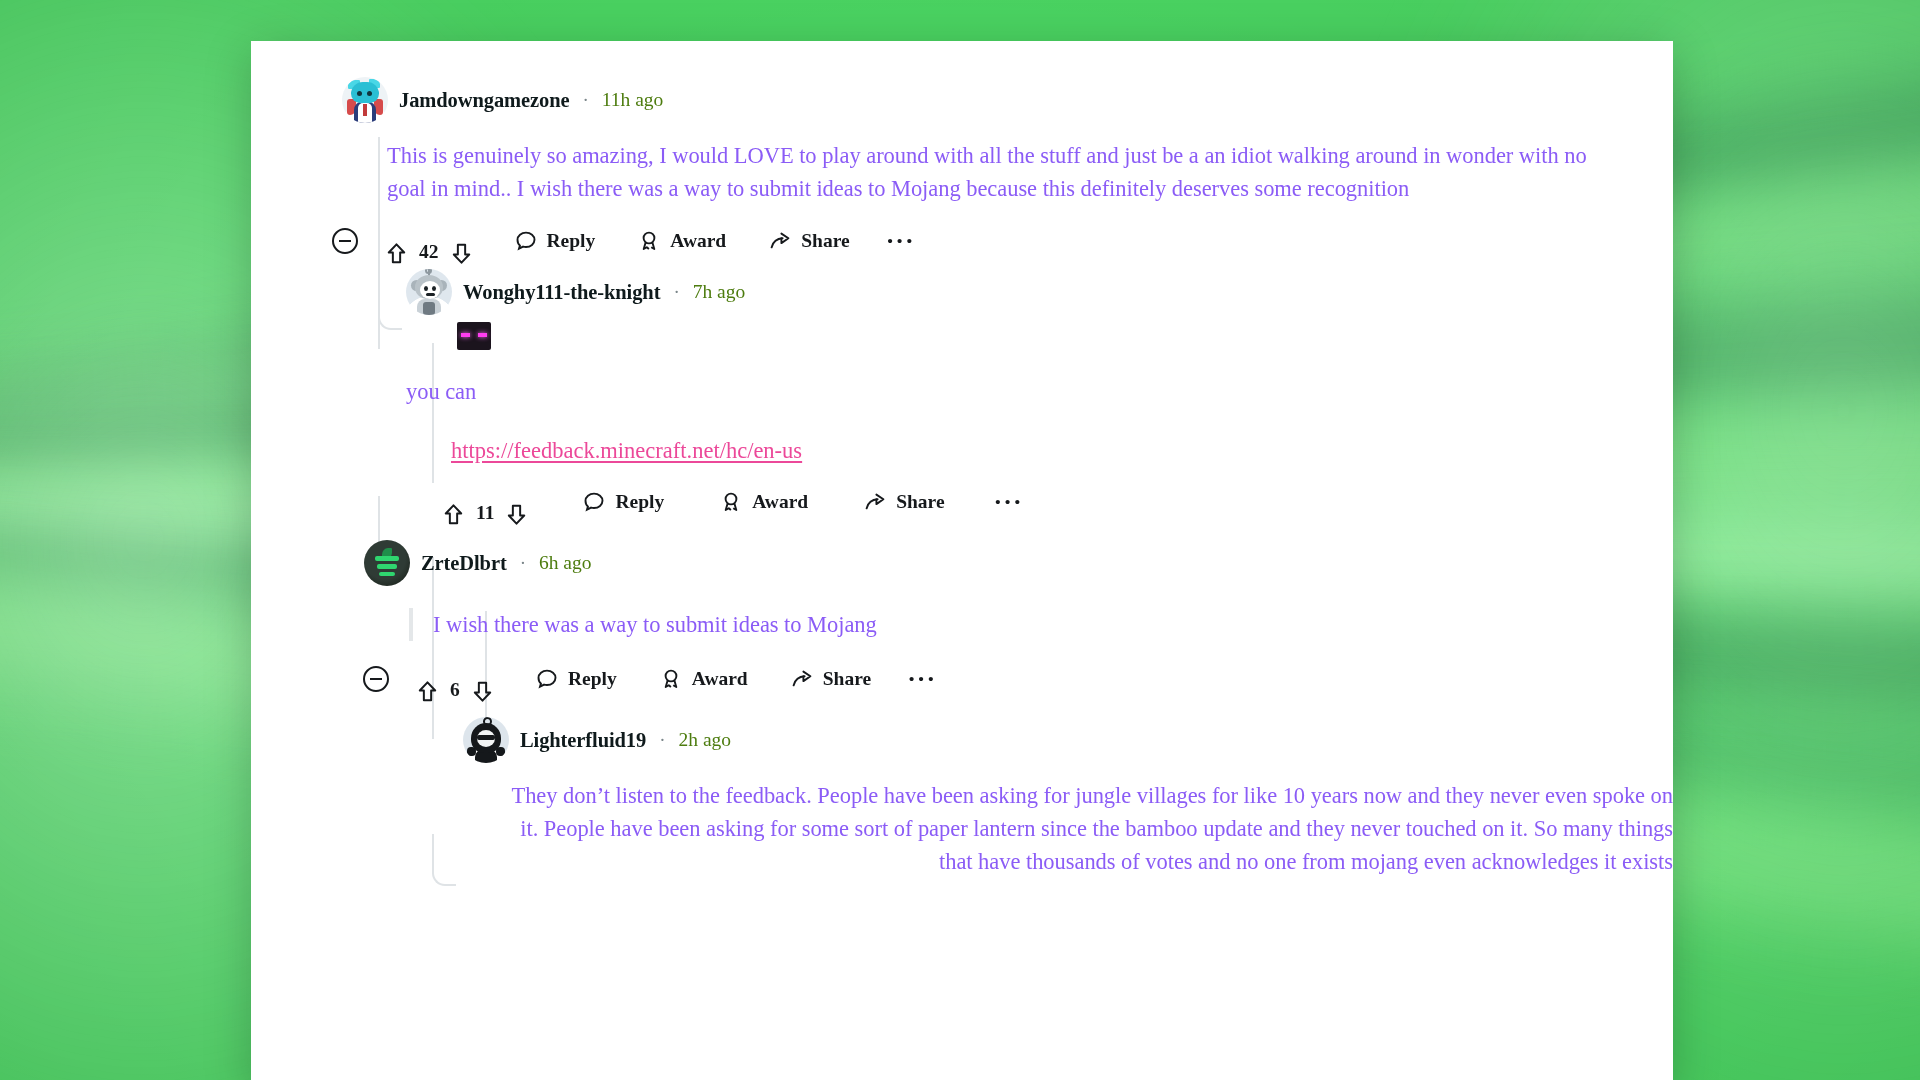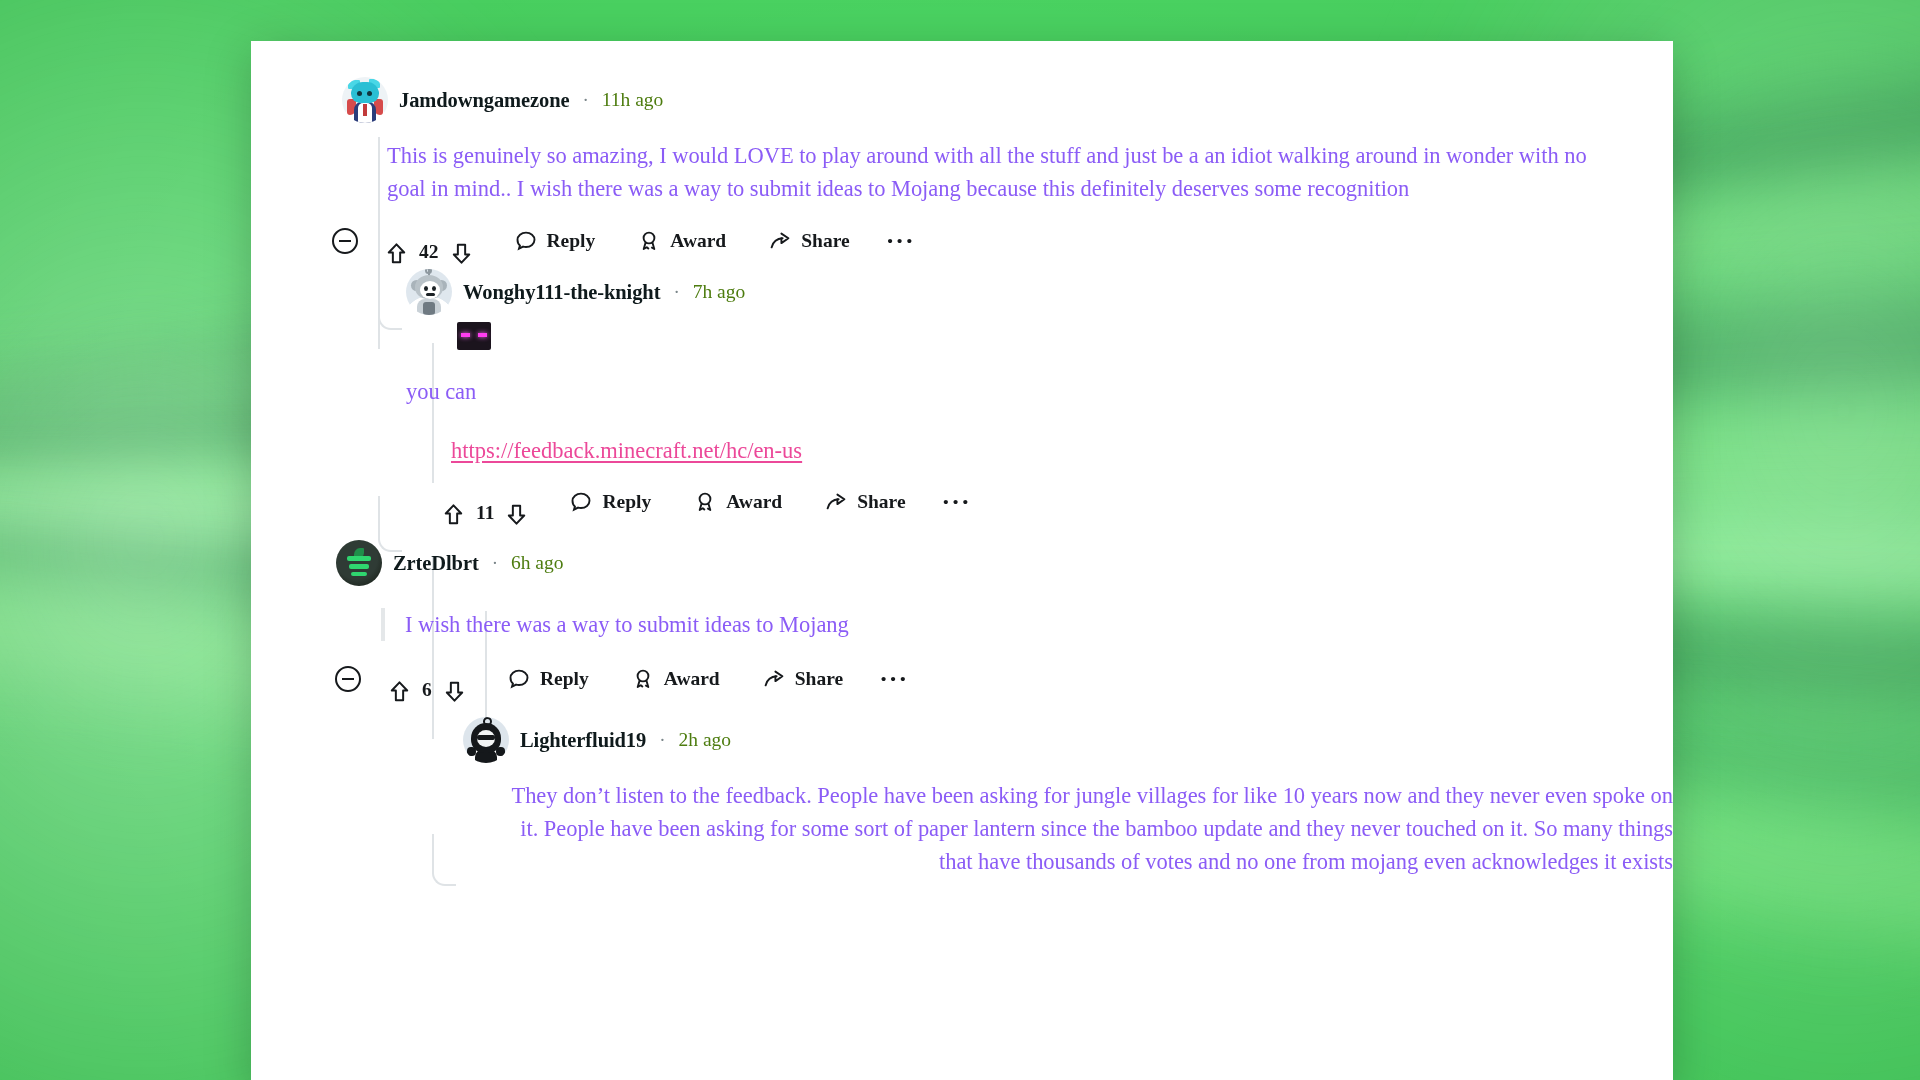--- a/index.html
+++ b/index.html
@@ -372,21 +372,21 @@
           </span>
         </span>
       </div>
 
       <div class="cbody" style="margin-top:16px;">you can</div>
 
       <div style="margin-top:30px;margin-left:45px;">
         <span class="mclink">https://feedback.minecraft.net/hc/en-us</span>
       </div>
 
-      <div class="actions" style="margin-top:16px;margin-left:29px;">
+      <div class="actions" style="margin-top:16px;margin-left:29px;gap:13px;">
         <div class="votes">
           <span class="ico">
             <svg width="25" height="25" viewBox="0 0 24 24" fill="none" stroke="#16191c" stroke-width="1.9" stroke-linejoin="round" stroke-linecap="round">
                 <path d="M12 3.2 4.6 11h3.9v9.3h7V11h3.9z"></path>
               </svg>
           </span>
           <span class="vcount">11</span>
           <span class="ico">
             <svg width="25" height="25" viewBox="0 0 24 24" fill="none" stroke="#16191c" stroke-width="1.9" stroke-linejoin="round" stroke-linecap="round">
                 <path d="M12 20.8 19.4 13h-3.9V3.7h-7V13H4.6z"></path>
@@ -417,21 +417,21 @@
                 <path d="M3.6 18.4c1.6-6 5.6-8.9 11-9.1"></path>
                 <path d="M13.4 4.6 20.4 9.3l-7 4.8V9.3"></path>
               </svg>
           </span>
           <span>Share</span>
         </div>
         <div class="dots" style="margin-left:14px;">···</div>
       </div>
     </div>
 
-    <div class="comment" style="padding-left:85px;padding-top:16px;">
+    <div class="comment" style="padding-left:113px;padding-top:16px;">
       <div class="chead">
         <div class="avatar av-zrt">
           <div class="leaf"></div>
             <div class="b1"></div>
             <div class="b2"></div>
             <div class="b3"></div>
         </div>
         <span class="uname">ZrteDlbrt</span>
         <span class="sep">·</span>
         <span class="age">6h ago</span>

